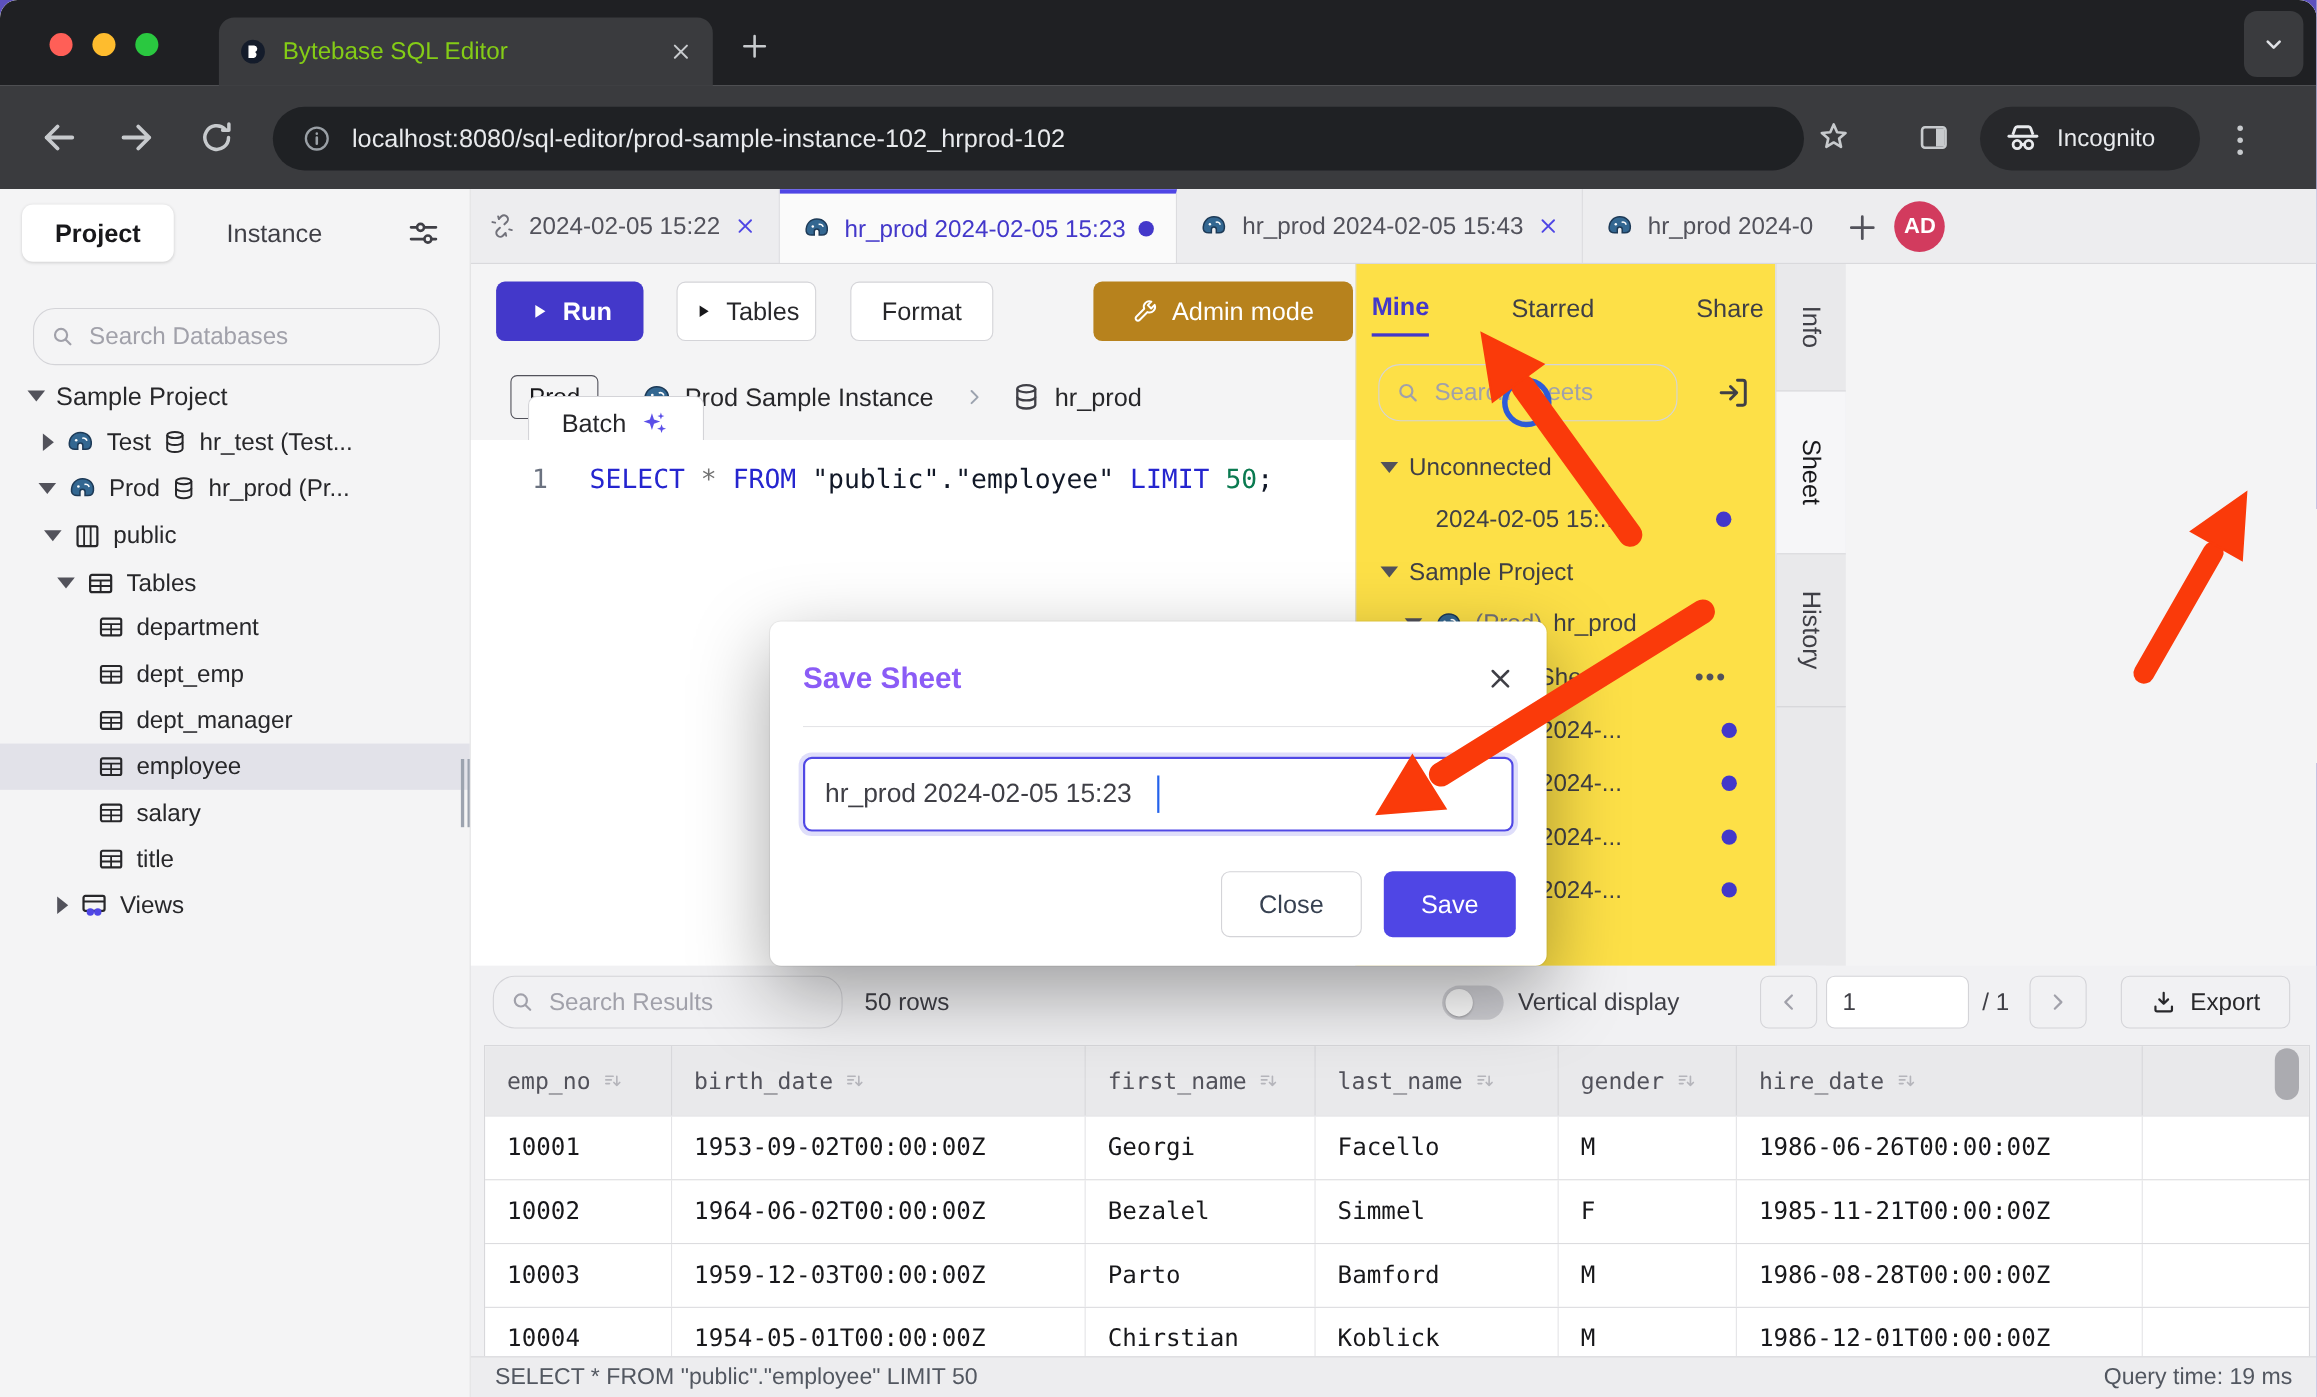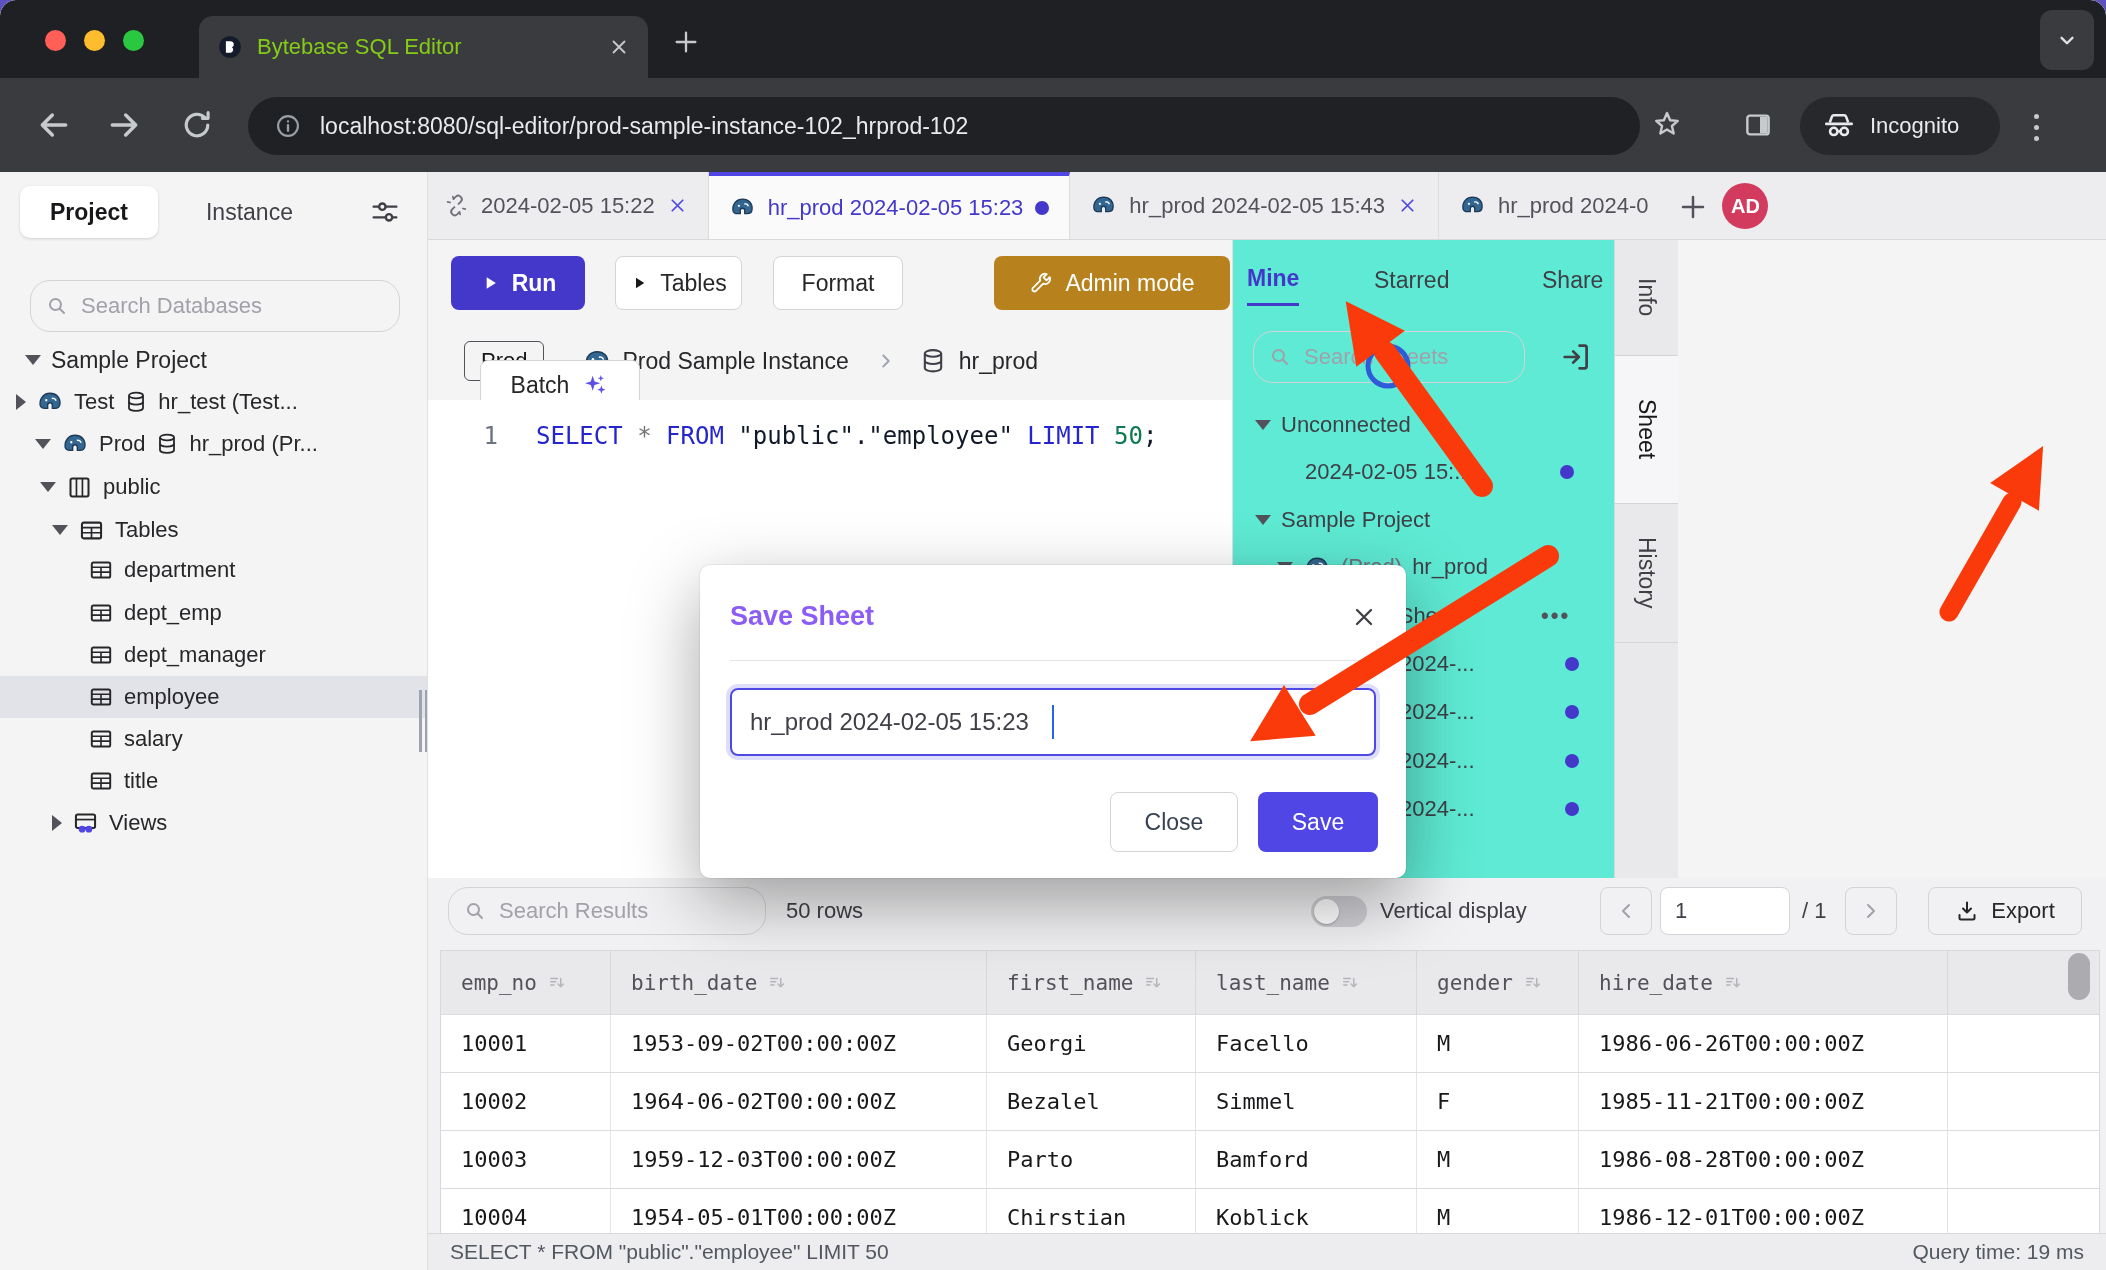--- a/index.html
+++ b/index.html
@@ -42,21 +42,21 @@
 .dot{width:14px;height:14px;border-radius:50%;background:#4338ca}
 #avatar{width:46px;height:46px;border-radius:50%;background:#d23b5e;color:#fff;font-size:20px;font-weight:700;display:flex;align-items:center;justify-content:center;margin:11px 10px 0 14px}
 
 #main{position:absolute;left:428px;top:68px;width:1232px;height:638px}
 .btn{display:inline-flex;align-items:center;justify-content:center;gap:12px;border-radius:8px;font-size:23px;white-space:nowrap;height:54px}
 .btn.light{background:#fff;border:1px solid #d4d4d8;color:#27272a}
 #bc{position:absolute;left:0;top:90px;right:0;height:62px;display:flex;align-items:center;font-size:23px;color:#3f3f46}
 #code{position:absolute;left:0;top:160px;right:0;bottom:0;background:#fff;font-family:"DejaVu Sans Mono",monospace;font-size:24px}
 .kw{color:#2525cf}.op{color:#737373}.idt{color:#111827}.num{color:#0a7a50}
 
-#rpanel{position:absolute;left:1232px;top:68px;width:382px;height:638px;border-left:1px solid #e0e0e2;background:#5eead4}
+#rpanel{position:absolute;left:1232px;top:68px;width:382px;height:638px;border-left:1px solid #e0e0e2;background:#fde047}
 .rtab{position:absolute;top:14px;height:52px;display:flex;align-items:center;font-size:23px;color:#3f3f46}
 .rrow{position:absolute;left:0;right:0;height:44px;display:flex;align-items:center;gap:10px;font-size:22px;color:#3f3f46;white-space:nowrap}
 .bdot{width:14px;height:14px;border-radius:50%;background:#4338ca;position:absolute}
 
 #strip{position:absolute;left:1614px;top:68px;width:64px;height:638px;background:#e9e9eb;border-left:1px solid #d9d9dc}
 .vtab{position:absolute;left:0;width:100%;display:flex;align-items:center;justify-content:center;writing-mode:vertical-rl;font-size:23px;color:#3f3f46;border-bottom:1px solid #d4d4d8}
 
 #results{position:absolute;left:428px;right:0;top:706px;height:355px;background:#f1f1f3;overflow:hidden}
 #rtools{position:absolute;left:0;top:0;right:0;height:67px}
 .pgbtn{position:absolute;top:9px;width:52px;height:48px;border:1px solid #d4d4d8;border-radius:8px;display:flex;align-items:center;justify-content:center;color:#a1a1aa;font-size:24px}
@@ -276,21 +276,21 @@
         <svg class="ic" width="24" height="24">
             <use href="#i-search"></use>
           </svg>
         <input placeholder="Search Databases" style="">
       </div>
 
       <div class="trow" style="top:167px;padding-left:25px">
         <i class="cd"></i>
         <span style="font-size:23px">Sample Project</span>
       </div>
-      <div class="trow" style="top:209px;padding-left:16px">
+      <div class="trow" style="top:209px;padding-left:39px">
         <i class="cr"></i>
         <svg class="ic" width="28" height="28">
             <use href="#i-pg"></use>
           </svg>
         <span>Test</span>
         <svg class="ic" width="24" height="24" color="#27272a">
             <use href="#i-db"></use>
           </svg>
         <span>hr_test (Test...</span>
       </div>

